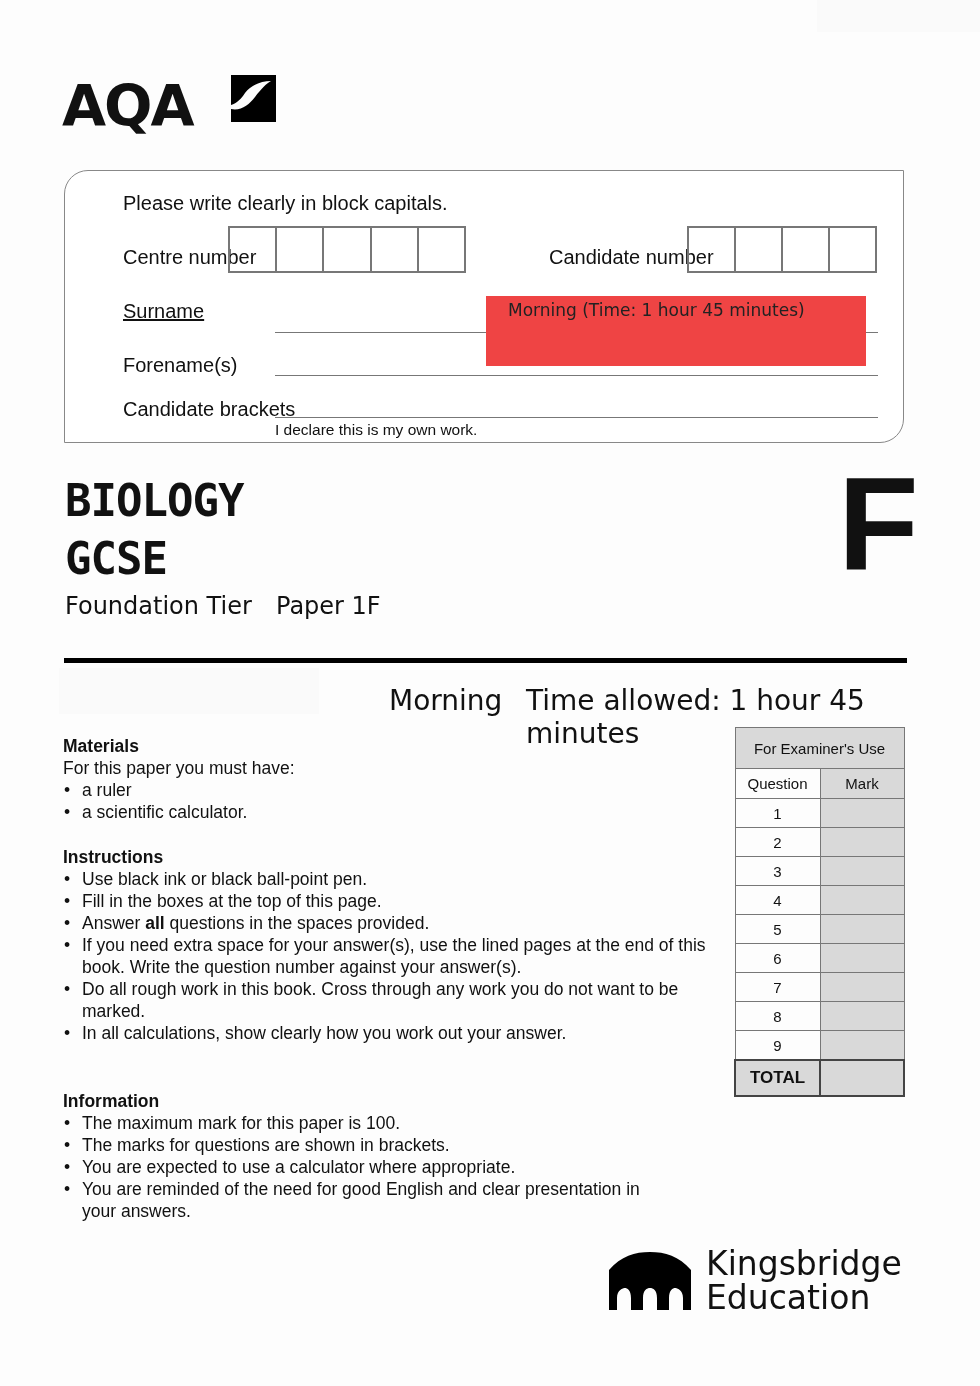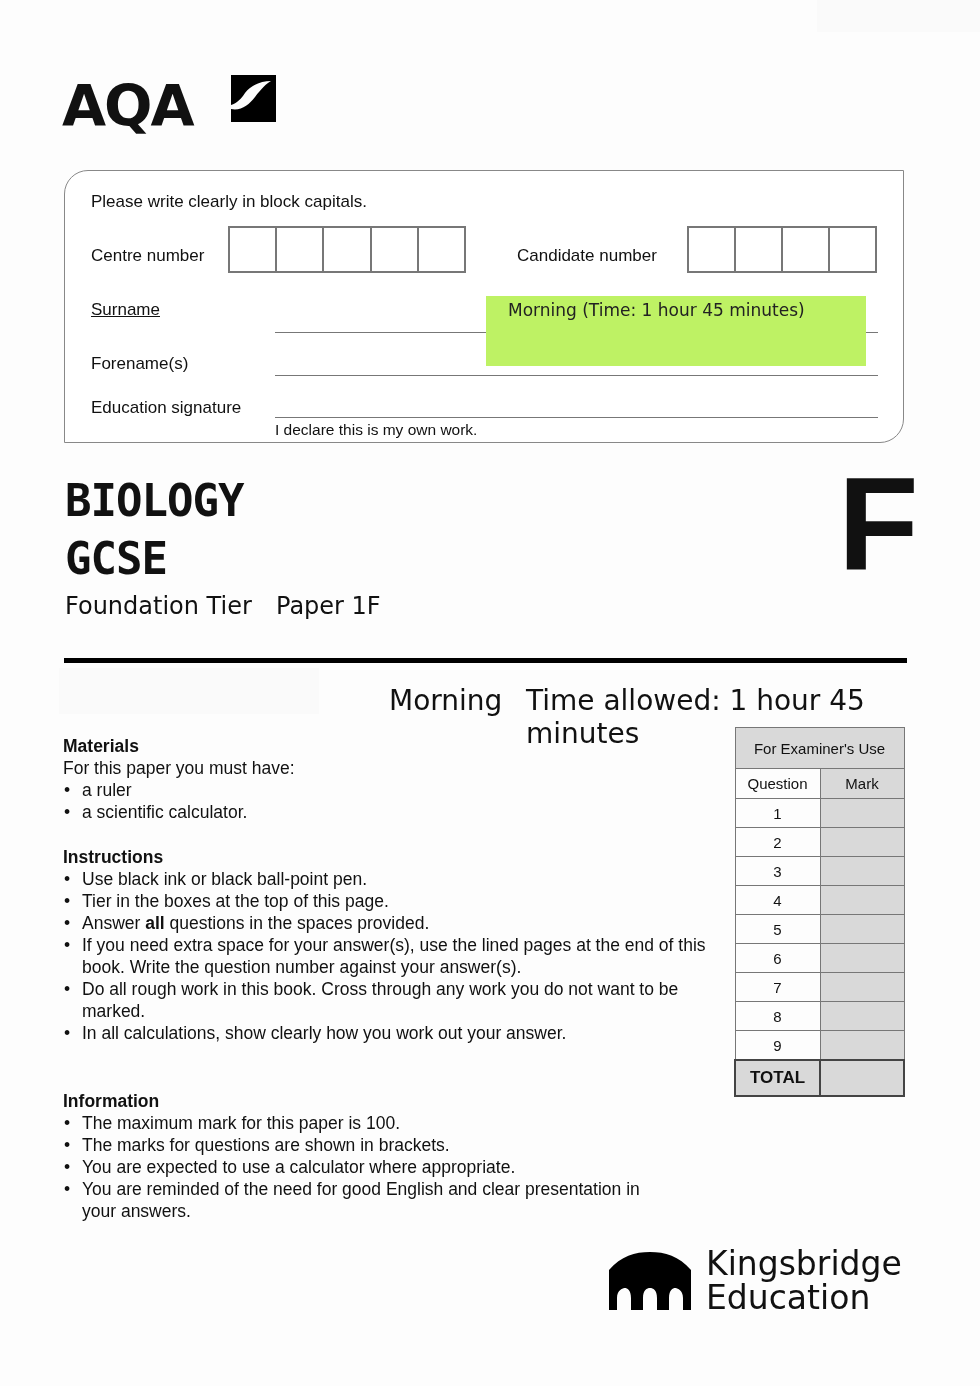--- a/index.html
+++ b/index.html
@@ -4,26 +4,26 @@
 <style>
   html, body { margin: 0; padding: 0; }
   body { width: 980px; height: 1386px; background: #fdfdfd; position: relative; overflow: hidden; font-family: "Liberation Sans", sans-serif; color: #111; }
   .abs { position: absolute; }
   .patch { background: #fafafa; }
   
   .aqa-text { left: 62px; top: 78px; font-family: "DejaVu Sans", sans-serif; font-weight: bold; font-size: 57px; letter-spacing: -2px; line-height: 1; }
   .aqa-leaf { left: 231px; top: 75px; width: 45px; height: 47px; }
   
   .cbox { left: 64px; top: 170px; width: 840px; height: 273px; border: 1.5px solid #888; border-radius: 24px 0 24px 0; box-sizing: border-box; background: #fff; }
-  .lbl { font-size: 17px; }
+  .lbl { font-size: 20px; margin-left: 32px; }
   .boxrow { display: flex; height: 47px; border: 2px solid #777; box-sizing: border-box; }
   .boxrow .cell { flex: 1; border-right: 2px solid #777; }
   .boxrow .cell:last-child { border-right: none; }
   .line { height: 0; border-top: 1.5px solid #777; }
-  .overlay-note { left: 486px; top: 296px; width: 380px; height: 70px; background: #bef264; }
+  .overlay-note { left: 486px; top: 296px; width: 380px; height: 70px; background: #ef4444; }
   .overlay-note span { display:block; font-family: "DejaVu Sans", sans-serif; font-size: 17px; padding: 4px 0 0 22px; color:#222; }
   
   .gcse { left: 65px; top: 472px; font-family: "DejaVu Sans Mono", monospace; font-size: 44px; font-weight: 600; line-height: 58px; letter-spacing: -1px; }
   .sub { top: 592px; font-family: "DejaVu Sans", sans-serif; font-size: 24px; }
   .bigF { left: 838px; top: 458px; font-family: "Liberation Sans", sans-serif; font-weight: bold; font-size: 132px; line-height: 1; }
   .rule { left: 64px; top: 658px; width: 843px; height: 5px; background: #000; }
   .time { top: 684px; font-family: "DejaVu Sans", sans-serif; font-size: 28px; }
   
   .sect-h { font-weight: bold; font-size: 19px; margin: 0; }
   .sect p { margin: 0; font-size: 17.5px; line-height: 22px; }
@@ -70,21 +70,21 @@
   <div class="cell"></div>
   <div class="cell"></div>
 </div>
 
 <div class="abs lbl" style="left:91px;top:300px;text-decoration:underline;">Surname</div>
 <div class="abs line" style="left:275px;top:332px;width:603px;"></div>
 
 <div class="abs lbl" style="left:91px;top:354px;">Forename(s)</div>
 <div class="abs line" style="left:275px;top:375px;width:603px;"></div>
 
-<div class="abs lbl" style="left:91px;top:398px;">Education signature</div>
+<div class="abs lbl" style="left:91px;top:398px;">Candidate brackets</div>
 <div class="abs line" style="left:275px;top:417px;width:603px;"></div>
 <div class="abs" style="left:275px;top:421px;font-size:15.5px;">I declare this is my own work.</div>
 
 <div class="abs overlay-note">
   <span>Morning (Time: 1 hour 45 minutes)</span>
 </div>
 
 <div class="abs gcse">
   <div>BIOLOGY</div>
   <div>GCSE</div>
@@ -103,21 +103,21 @@
   <ul class="bul">
     <li>a ruler</li>
     <li>a scientific calculator.</li>
   </ul>
 </div>
 
 <div class="abs sect" style="left:63px;top:846px;width:660px;">
   <p class="sect-h">Instructions</p>
   <ul class="bul">
     <li>Use black ink or black ball-point pen.</li>
-    <li>Tier in the boxes at the top of this page.</li>
+    <li>Fill in the boxes at the top of this page.</li>
     <li><span>Answer </span><b>all</b><span> questions in the spaces provided.</span></li>
     <li>If you need extra space for your answer(s), use the lined pages at the end of this book.  Write the question number against your answer(s).</li>
     <li style="padding-right:40px;">Do all rough work in this book.  Cross through any work you do not want to be marked.</li>
     <li>In all calculations, show clearly how you work out your answer.</li>
   </ul>
 </div>
 
 <div class="abs sect" style="left:63px;top:1090px;width:600px;">
   <p class="sect-h">Information</p>
   <ul class="bul">

